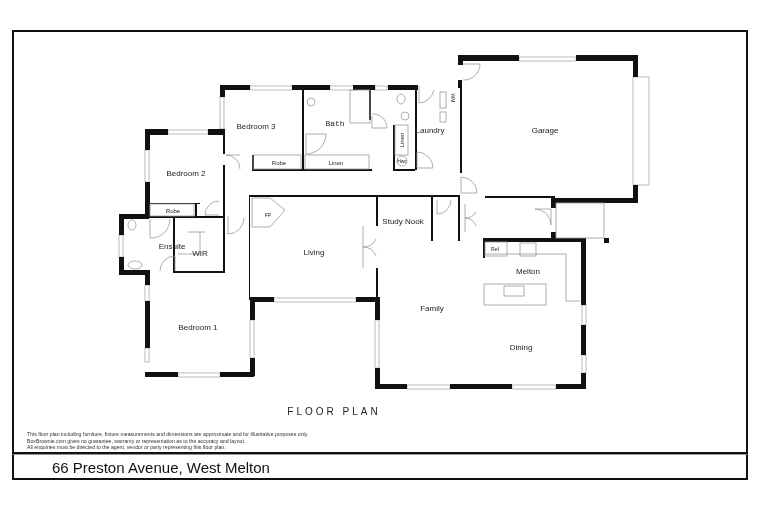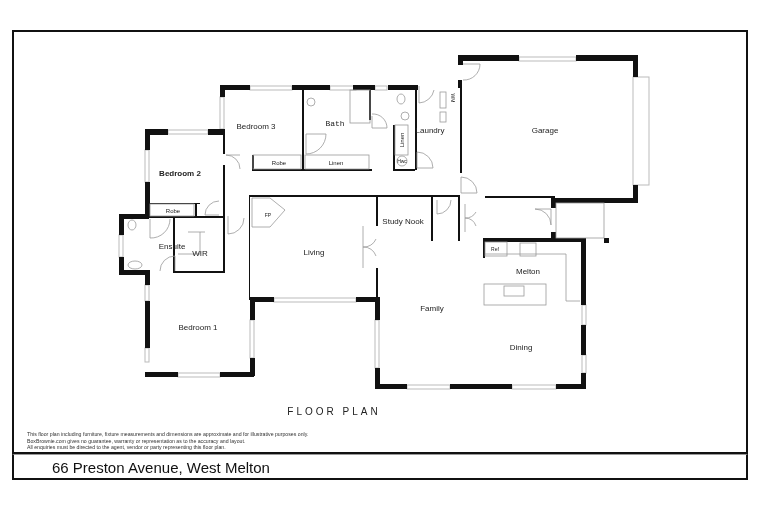--- a/index.html
+++ b/index.html
@@ -182,21 +182,21 @@
       <path d="M485 254 L566 254 L566 301 L580 301"></path>
       <rect x="485" y="242" width="22" height="14"></rect>
       <rect x="520" y="243" width="16" height="13"></rect>
     </g>
   </svg>
 
   <span class="room-label" style="left:256px; top:126px;">Bedroom 3</span>
   <span class="room-label" style="left:335px; top:123px;font-family:Liberation Mono, monospace;">Bath</span>
   <span class="room-label" style="left:430px; top:130px;">Laundry</span>
   <span class="room-label" style="left:545px; top:130px;">Garage</span>
-  <span class="room-label" style="left:180px; top:173px;font-weight:bold;">Bedroom 2</span>
+  <span class="room-label" style="left:186px; top:173px;">Bedroom 2</span>
   <span class="room-label small-label" style="left:173px; top:211px;">Robe</span>
   <span class="room-label small-label" style="left:279px; top:163px;">Robe</span>
   <span class="room-label small-label" style="left:336px; top:163px;">Linen</span>
   <span class="room-label small-label" style="left:402px; top:140px; transform: translate(-50%,-50%) rotate(-90deg);">Linen</span>
   <span class="room-label tiny-label" style="left:402px; top:161px;">Hwc</span>
   <span class="room-label tiny-label" style="left:453px; top:98px; transform: translate(-50%,-50%) rotate(90deg);">WM</span>
   <span class="room-label" style="left:150px; top:246px;padding-left:44px;">Ensuite</span>
   <span class="room-label" style="left:200px; top:253px;">WIR</span>
   <span class="room-label tiny-label" style="left:268px; top:215px;">FP</span>
   <span class="room-label" style="left:314px; top:252px;">Living</span>

